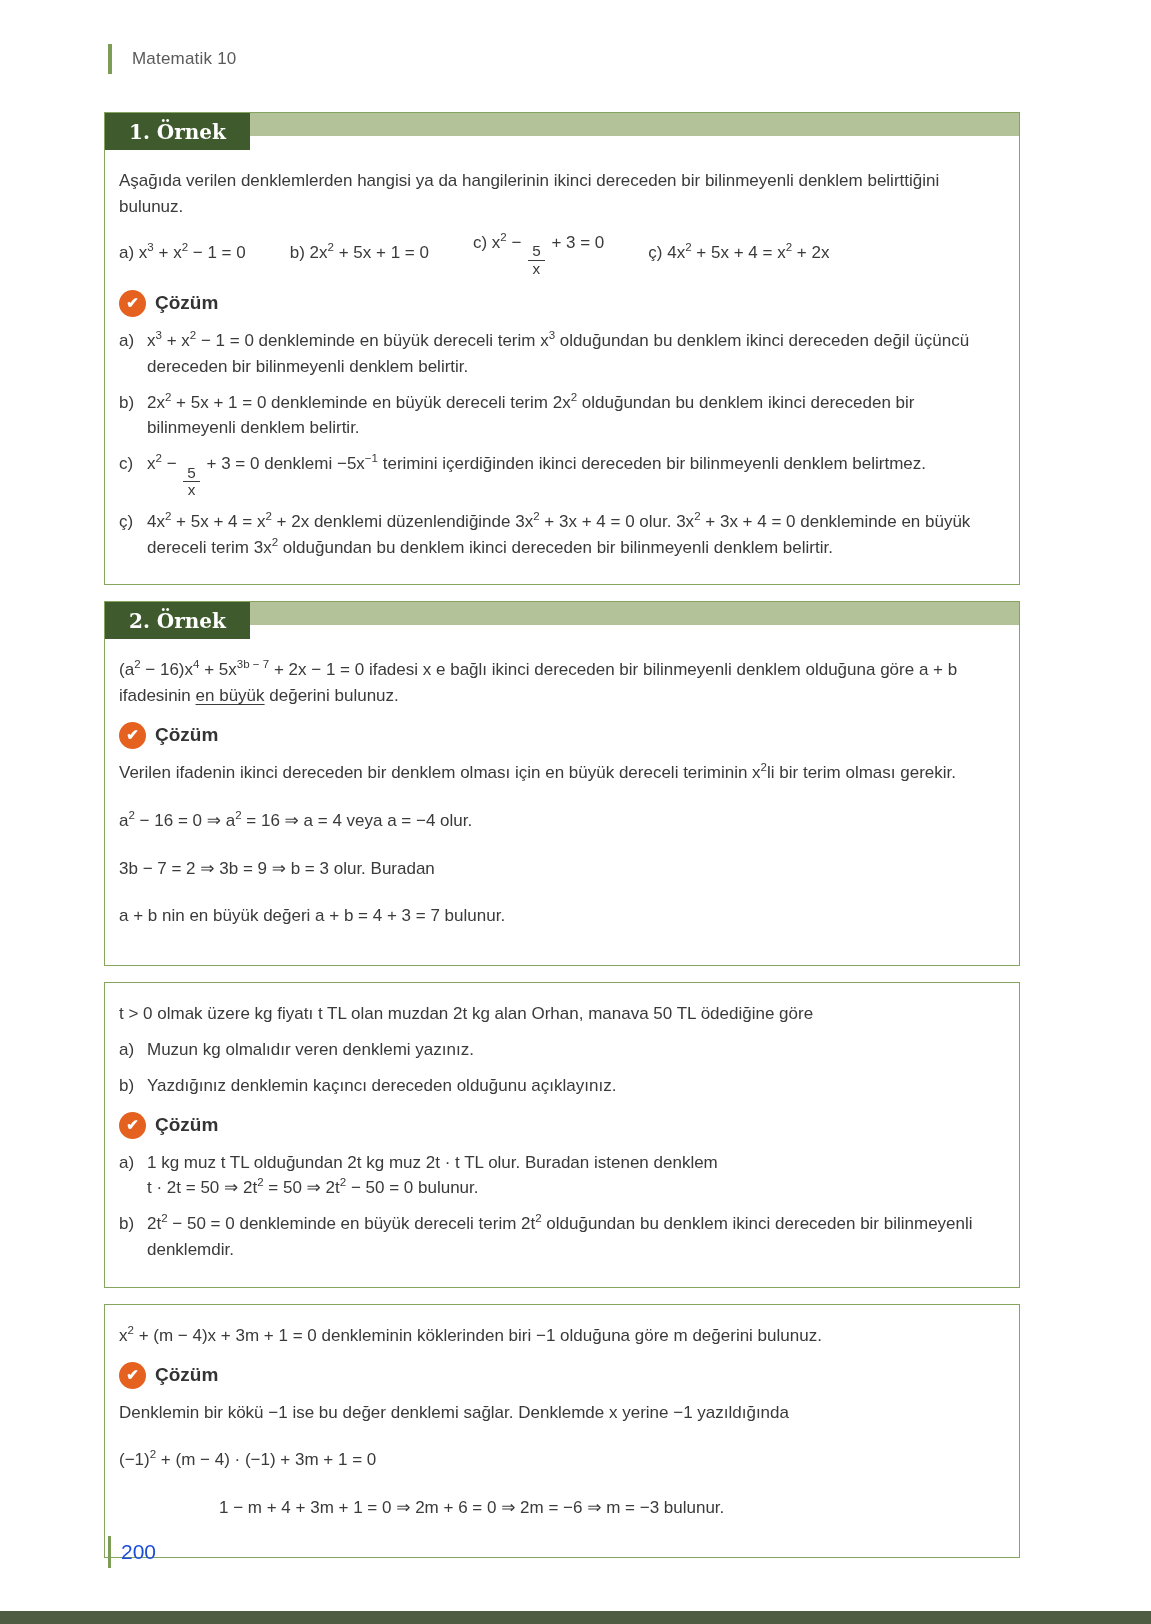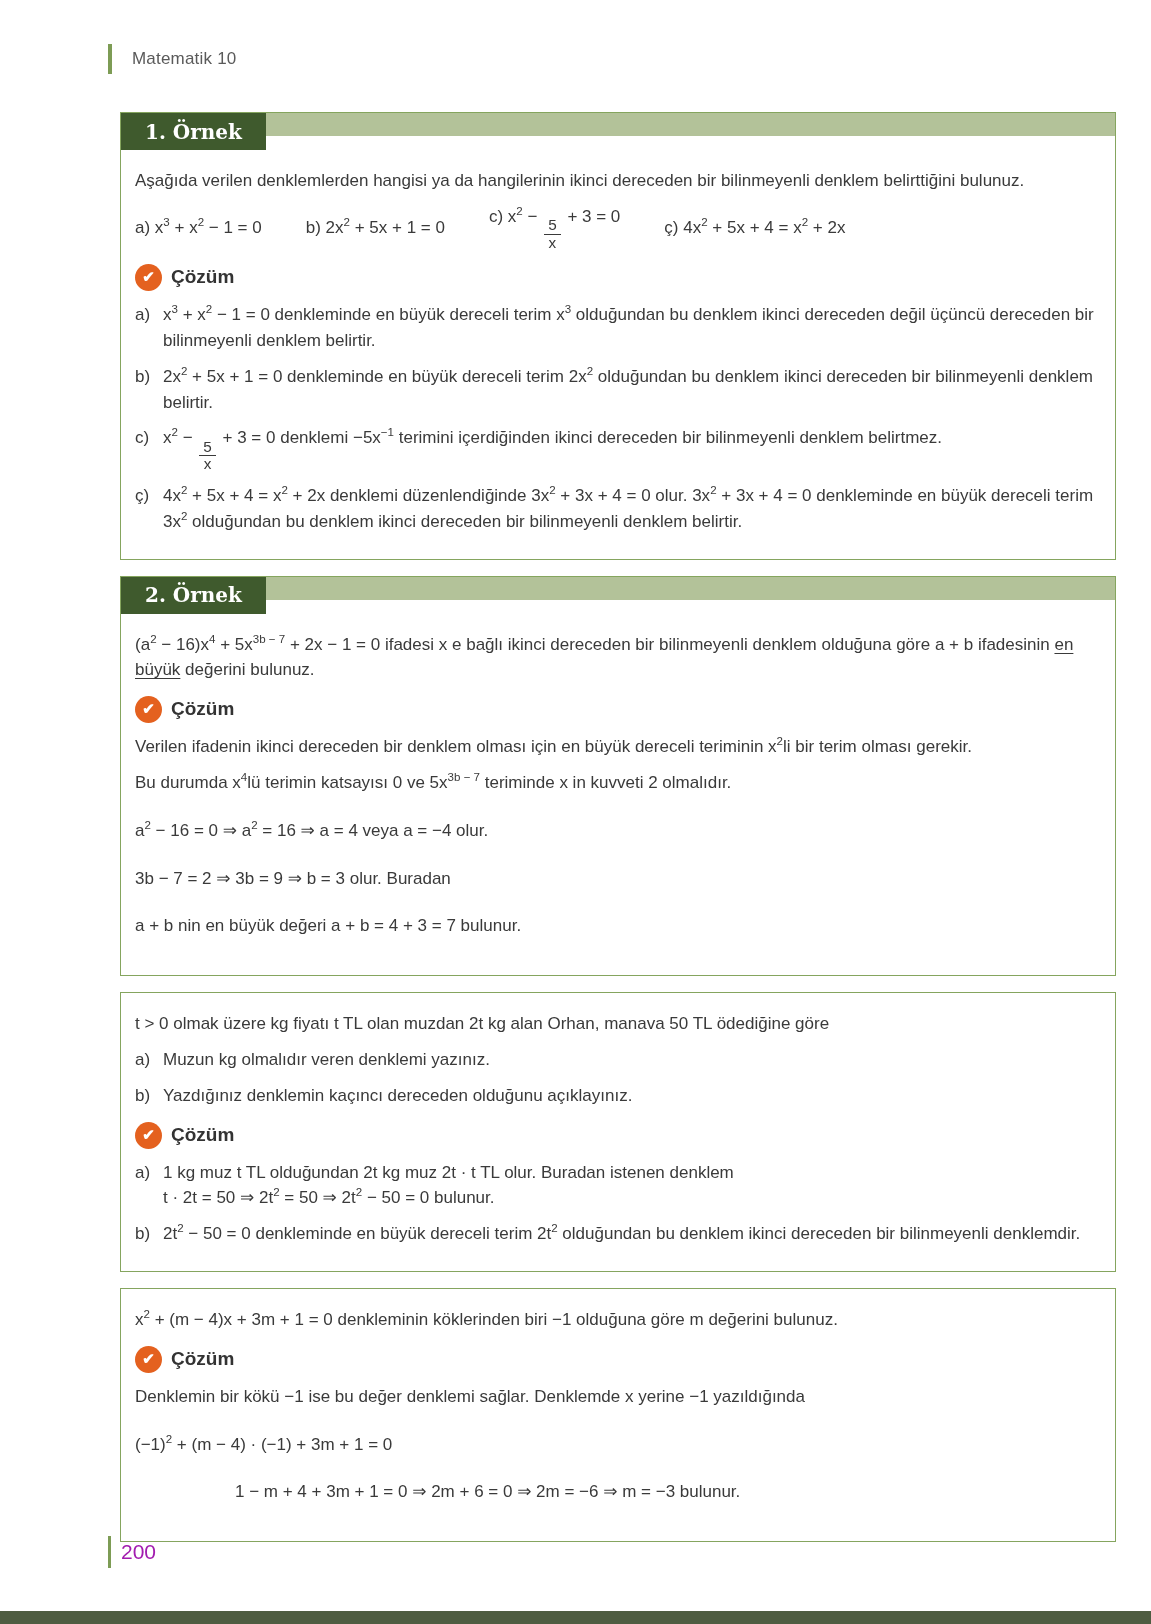--- a/index.html
+++ b/index.html
@@ -6,21 +6,21 @@
   html,body{background:#fff}
   body{
     width:1151px;height:1624px;position:relative;overflow:hidden;
     font-family:"Liberation Sans",sans-serif;color:#3a3a3a;
   }
   
   .page-header{position:absolute;top:44px;left:108px;display:flex;align-items:center;gap:20px}
   .page-header .vbar{width:4px;height:30px;background:var(--accent,#7d9c55)}
   .page-header .header-text{font-size:17px;color:#5a5a5a;letter-spacing:.2px}
   
-  .content{position:absolute;top:112px;left:120px;width:996px}
+  .content{position:absolute;top:112px;left:104px;width:916px}
   
   .example{border:1px solid var(--border,#85a55e);margin-bottom:16px;background:#fff}
   .ex-head{position:relative;height:37px}
   .strip{position:absolute;top:0;left:0;right:0;height:23px;background:var(--strip,#b3c299)}
   .ex-label{
     position:absolute;top:0;left:0;height:37px;
     background:var(--labelbg,#3f5a2d);color:#fff;
     font-family:"DejaVu Serif",serif;font-weight:bold;font-size:20px;
     display:flex;align-items:center;padding:0 24px;white-space:nowrap;
   }
@@ -42,21 +42,21 @@
     vertical-align:-0.55em;line-height:1.08;font-size:.9em;margin:0 2px;
   }
   .frac .num{border-bottom:1.3px solid #3a3a3a;padding:0 4px}
   .frac .den{padding:0 4px}
   .eq{margin:22px 0}
   .ind2{padding-left:100px}
   u{text-underline-offset:3px}
   
   .page-footer{position:absolute;left:108px;bottom:56px;display:flex;align-items:center;gap:10px}
   .page-footer .vbar{width:3px;height:32px;background:var(--accent,#7d9c55)}
-  .page-footer .num{font-size:21px;color:#a21caf}
+  .page-footer .num{font-size:21px;color:#1d4ed8}
   .bottom-band{position:absolute;left:0;right:0;bottom:0;height:13px;background:var(--band,#4e5c41)}
 </style>
 </head>
 <body>
 
 <div class="page-header">
   <span class="vbar"></span>
   <span class="header-text">Matematik 10</span>
 </div>
 
@@ -109,21 +109,20 @@
       <div class="strip"></div>
       <div class="ex-label">2. Örnek</div>
     </div>
     <div class="ex-body">
         <div class="line p">(a<sup>2</sup> − 16)x<sup>4</sup> + 5x<sup>3b − 7</sup> + 2x − 1 = 0 ifadesi x e bağlı ikinci dereceden bir bilinmeyenli denklem olduğuna göre a + b ifadesinin <u>en büyük</u> değerini bulunuz.</div>
         <div class="line cozum">
           <span class="check">✔</span>
           <span>Çözüm</span>
         </div>
         <div class="line p">Verilen ifadenin ikinci dereceden bir denklem olması için en büyük dereceli teriminin x<sup>2</sup>li bir terim olması gerekir.</div>
-        <div class="line p">Bu durumda x<sup>4</sup>lü terimin katsayısı 0 ve 5x<sup>3b − 7</sup> teriminde x in kuvveti 2 olmalıdır.</div>
         <div class="line eq">a<sup>2</sup> − 16 = 0 ⇒ a<sup>2</sup> = 16 ⇒ a = 4 veya a = −4 olur.</div>
         <div class="line eq">3b − 7 = 2 ⇒ 3b = 9 ⇒ b = 3 olur. Buradan</div>
         <div class="line eq">a + b nin en büyük değeri a + b = 4 + 3 = 7 bulunur.</div>
       </div>
   </section>
 
   <section class="example">
     <div class="ex-body">
         <div class="line p">t &gt; 0 olmak üzere kg fiyatı t TL olan muzdan 2t kg alan Orhan, manava 50 TL ödediğine göre</div>
         <div class="line item">

